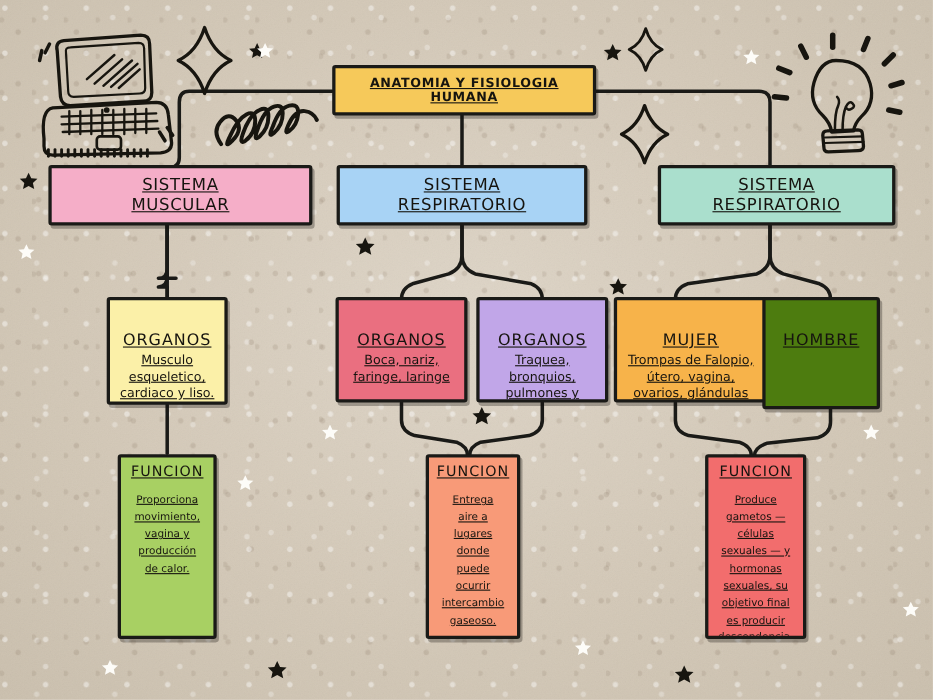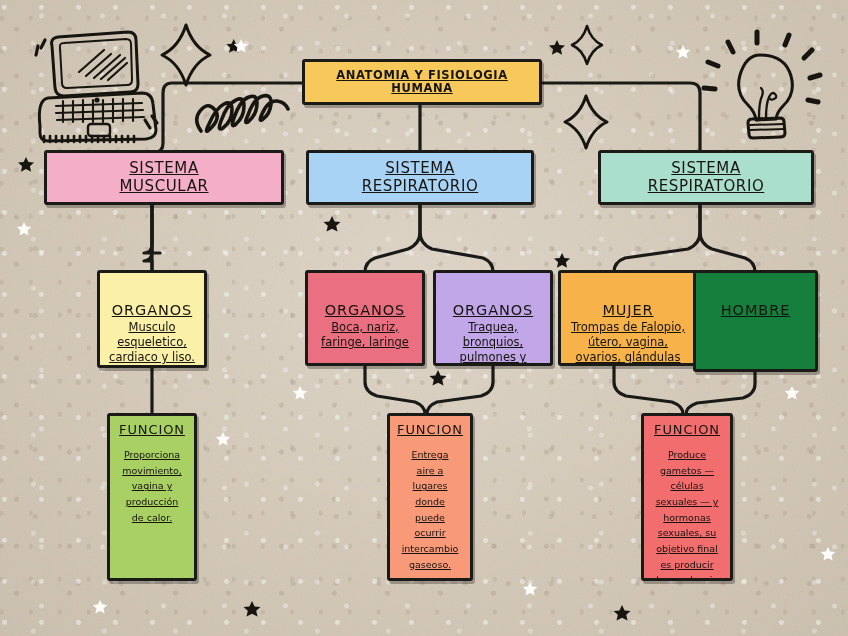--- a/index.html
+++ b/index.html
@@ -310,21 +310,21 @@
 <div class="node organ" style="left: 433px; top: 270px; width: 120px; height: 96px; background-color: rgb(193, 166, 232);">
   <span class="title">ORGANOS</span>
   <span class="body">Traquea, bronquios, pulmones y diafragma.</span>
 </div>
 
 <div class="node organ" style="left: 558px; top: 270px; width: 140px; height: 96px; background-color: rgb(247, 179, 74);">
   <span class="title">MUJER</span>
   <span class="body">Trompas de Falopio, útero, vagina, ovarios, glándulas mamarias.</span>
 </div>
 
-<div class="node organ" style="left: 693px; top: 270px; width: 125px; height: 102px; background-color: #15803d;">
+<div class="node organ" style="left: 693px; top: 270px; width: 107px; height: 102px; background-color: #4d7c0f;">
   <span class="title">HOMBRE</span>
 </div>
 
 <div class="node func" style="left: 107px; top: 413px; width: 90px; height: 168px; background-color: rgb(168, 208, 99);">
   <span class="title">FUNCION</span>
   <span class="body">Proporciona movimiento, vagina y producción de calor.</span>
 </div>
 
 <div class="node func" style="left: 387px; top: 413px; width: 86px; height: 168px; background-color: rgb(248, 154, 120);">
   <span class="title">FUNCION</span>

